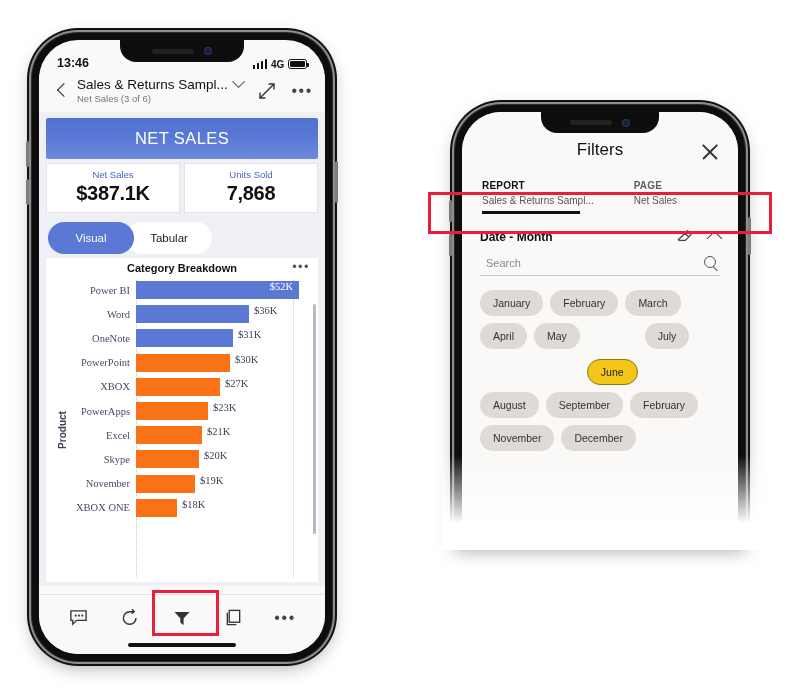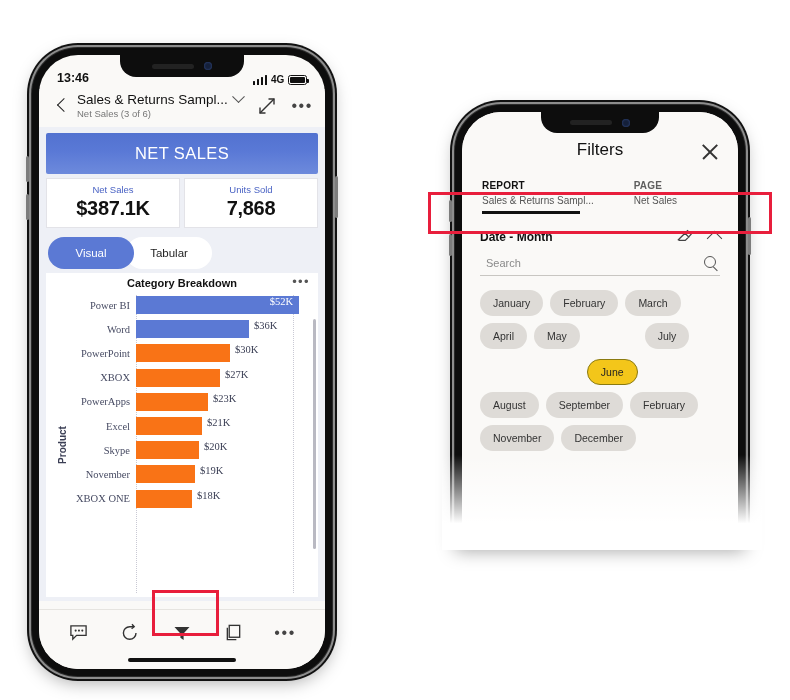--- a/index.html
+++ b/index.html
@@ -33,28 +33,28 @@
     border-bottom-right-radius:16px;
     z-index:40;
     display:flex; align-items:center; justify-content:center; gap:10px;
   }
   .speaker { width:42px; height:5px; background:#222; border-radius:3px; }
   .cam { width:8px; height:8px; border-radius:50%; background:#15203a;
          box-shadow:inset 0 0 2px #3d5a9e; }
   .side-btn { position:absolute; background:#7d7d7d; border-radius:2px; }
 
   
-  #phone-left { left:32px; top:48px; width:300px; height:628px; }
+  #phone-left { left:32px; top:33px; width:300px; height:628px; }
   #phone-left .notch { width:124px; height:22px; }
 
   .statusbar {
     height:34px; display:flex; align-items:flex-end; justify-content:space-between;
     padding:0 18px 4px 18px; font-size:12.5px; font-weight:bold; color:#111;
   }
-  .sb-right { display:flex; align-items:flex-end; gap:4px; }
+  .sb-right { display:flex; gap:4px; }
   .bars { display:flex; align-items:flex-end; gap:1.5px; height:10px; }
   .bars i { display:block; width:2.5px; background:#111; border-radius:.5px; }
   .bars i:nth-child(1){height:4px}
   .bars i:nth-child(2){height:6px}
   .bars i:nth-child(3){height:8px}
   .bars i:nth-child(4){height:10px}
   .net { font-size:10px; font-weight:bold; letter-spacing:-.2px; }
   .batt { width:19px; height:10px; border:1.3px solid #111; border-radius:2.5px;
           position:relative; }
   .batt::after { content:""; position:absolute; right:-3.2px; top:3px; width:2px;
@@ -268,20 +268,28 @@
               </div>
               <div class="brow">
                 <div class="blabel">Word</div>
                 <div class="btrack">
                   <div class="bar blue" style="width: 113px;">
                     <span class="bval outside">$36K</span>
                   </div>
                 </div>
               </div>
               <div class="brow">
+                <div class="blabel">OneNote</div>
+                <div class="btrack">
+                  <div class="bar blue" style="width: 97px;">
+                    <span class="bval outside">$31K</span>
+                  </div>
+                </div>
+              </div>
+              <div class="brow">
                 <div class="blabel">PowerPoint</div>
                 <div class="btrack">
                   <div class="bar gray" style="width: 94px;">
                     <span class="bval outside">$30K</span>
                   </div>
                 </div>
               </div>
               <div class="brow">
                 <div class="blabel">XBOX</div>
                 <div class="btrack">
@@ -318,21 +326,21 @@
                 <div class="blabel">November</div>
                 <div class="btrack">
                   <div class="bar gray" style="width: 59px;">
                     <span class="bval outside">$19K</span>
                   </div>
                 </div>
               </div>
               <div class="brow">
                 <div class="blabel">XBOX ONE</div>
                 <div class="btrack">
-                  <div class="bar gray" style="width: 56px; text-align: center;">
+                  <div class="bar gray" style="width: 41px; text-align: center;">
                     <span class="bval outside">$18K</span>
                   </div>
                 </div>
               </div>
             </div>
           <div class="vscroll"></div>
         </div>
       </div>
     </div>
 

